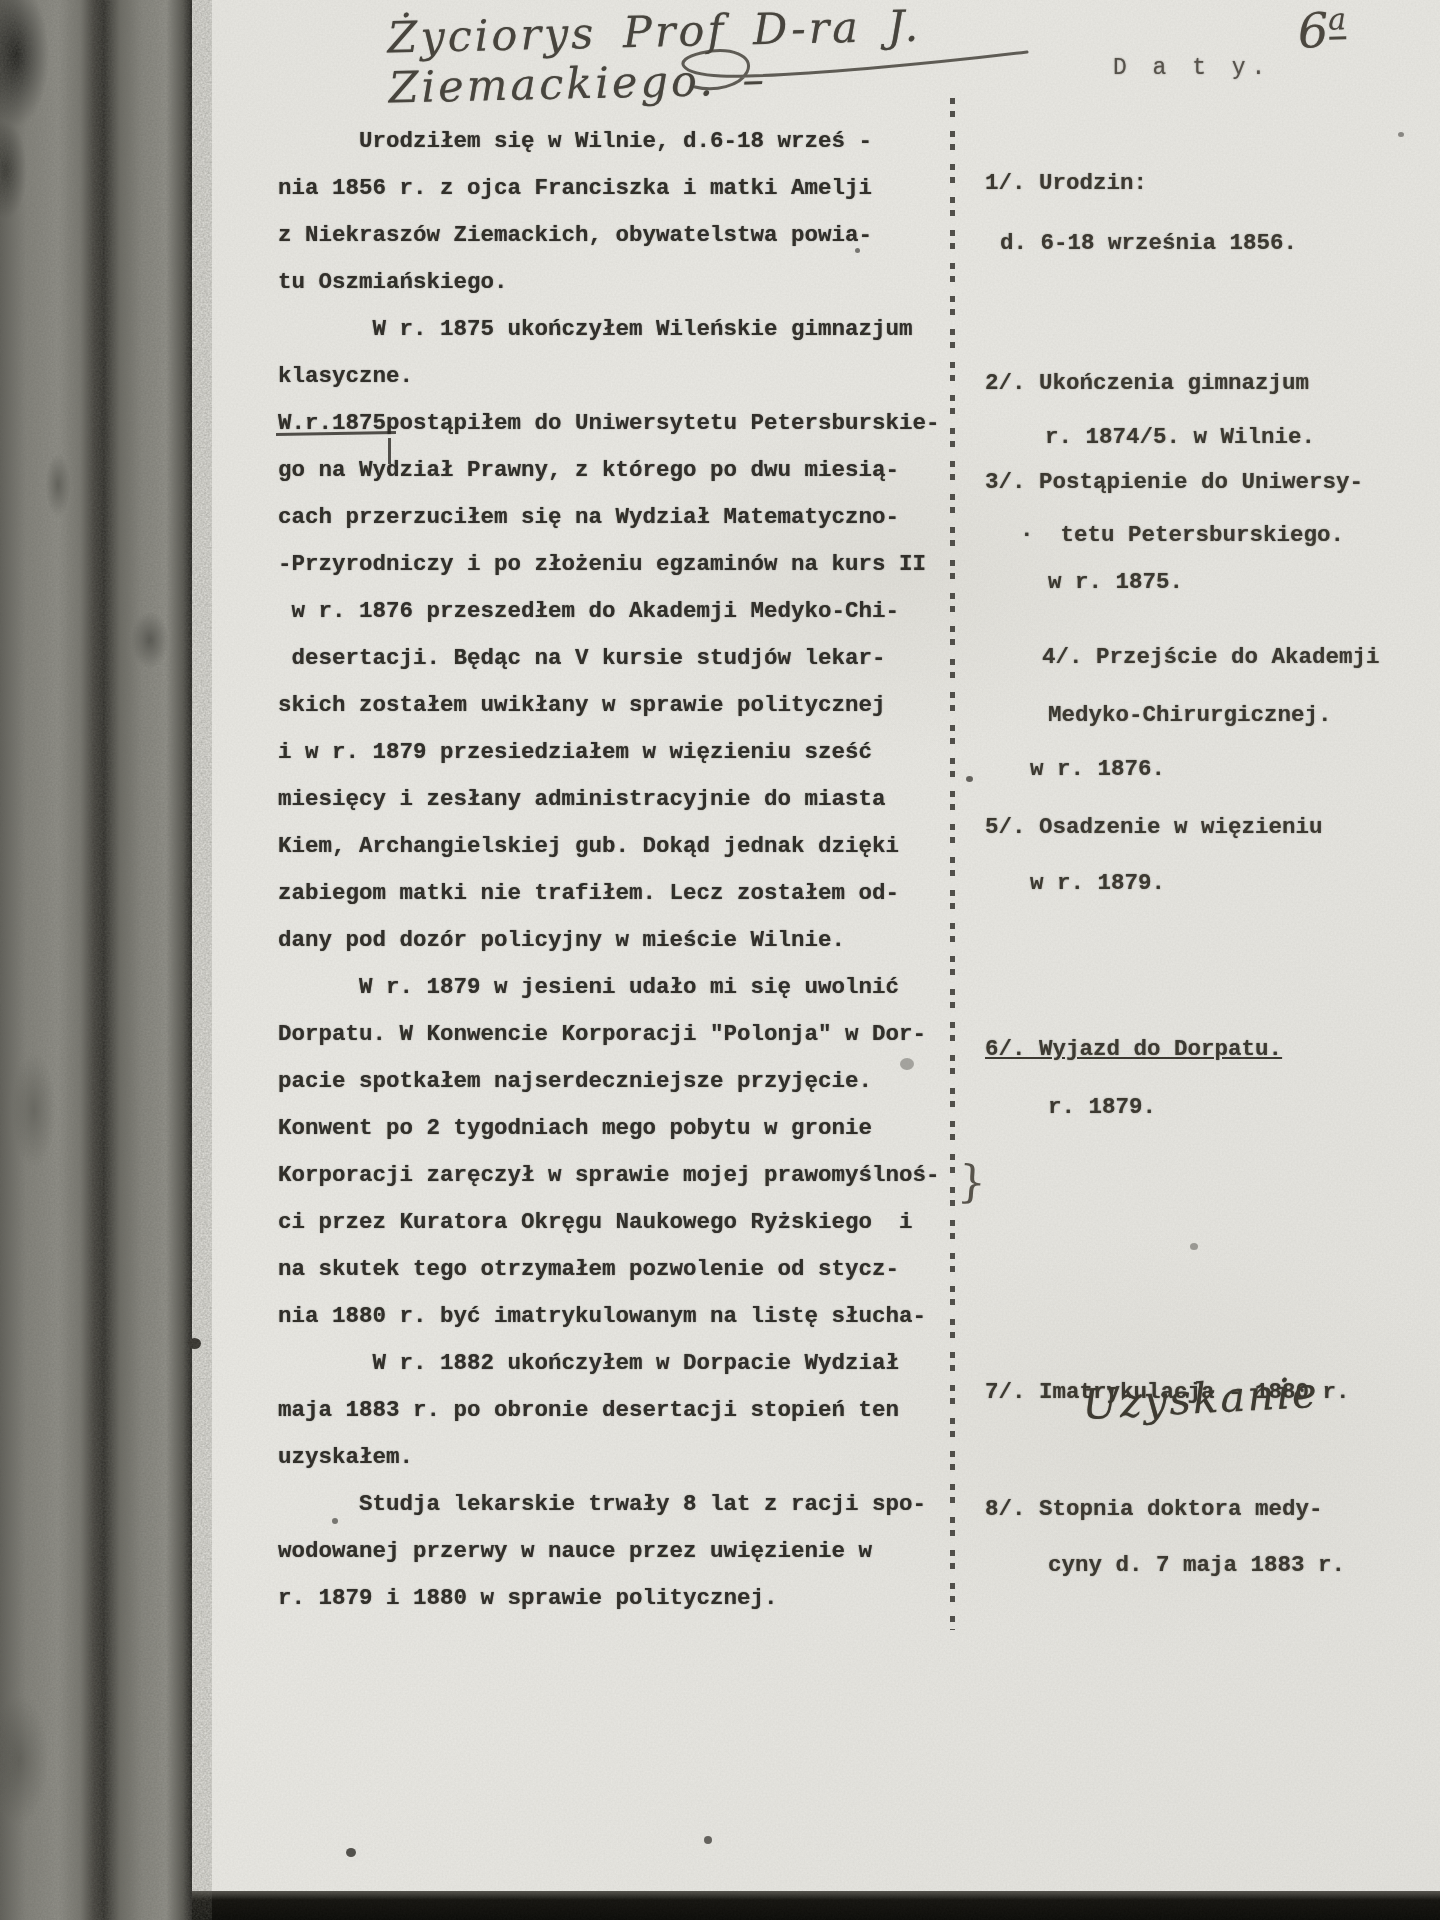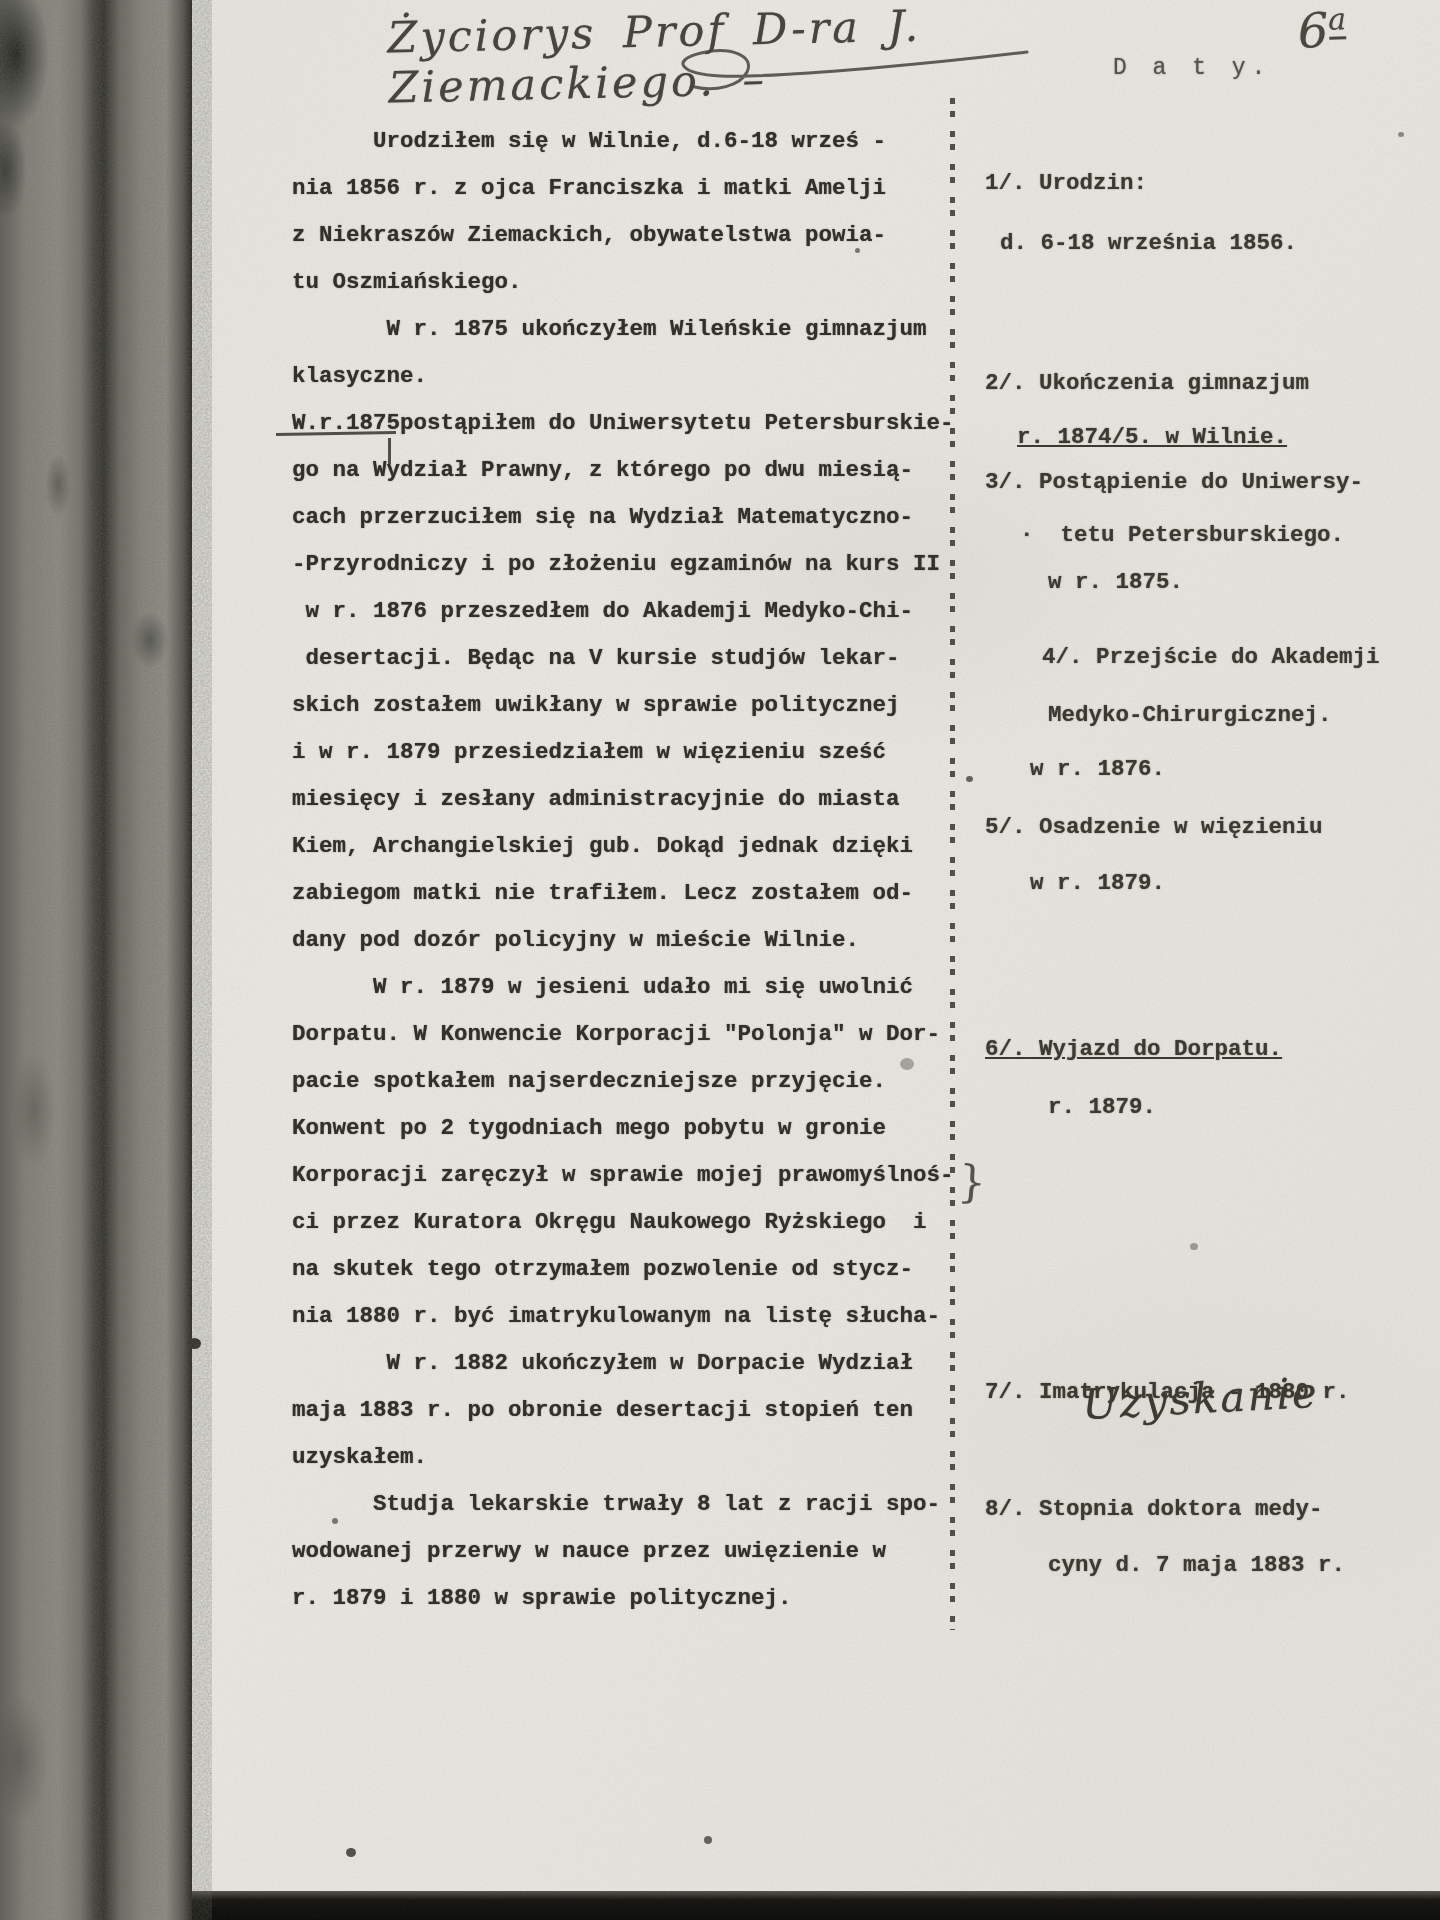--- a/index.html
+++ b/index.html
@@ -42,21 +42,21 @@
   .page-num sup{font-size:30px;border-bottom:3px solid #4a463e;line-height:1;}
   .flourish{position:absolute;left:655px;top:34px;}
   .daty-heading{
     position:absolute;left:1113px;top:55px;
     font-size:23px;letter-spacing:6px;color:#55514a;white-space:pre;
     text-shadow:0 0 1.6px rgba(85,81,74,.75);
     text-align:center;
   }
   
   .left-col{
-    position:absolute;left:292px;top:118px;width:700px;
+    position:absolute;left:278px;top:118px;width:700px;
     font-size:22.5px;line-height:47px;font-weight:700;color:#2f2d28;
     text-shadow:0 0 1.2px rgba(47,45,40,.75);
   }
   .left-col .typed{white-space:pre;height:47px;}
   .right-col{position:absolute;left:0;top:0;width:1335px;height:1920px;margin-top:44px;}
   .right-col .date-line{
     position:absolute;white-space:pre;
     font-size:22.5px;line-height:26px;font-weight:700;color:#3a372f;
     text-shadow:0 0 1.4px rgba(58,55,47,.7);
   }
@@ -139,21 +139,21 @@
       <div class="typed">uzyskałem.</div>
       <div class="typed" style="padding-left: 6ch;">Studja lekarskie trwały 8 lat z racji spo-</div>
       <div class="typed">wodowanej przerwy w nauce przez uwięzienie w</div>
       <div class="typed">r. 1879 i 1880 w sprawie politycznej.</div>
     </div>
 
   <div class="right-col">
       <div class="date-line tone-med" style="top: 126px; left: 985px;">1/. Urodzin:</div>
       <div class="date-line tone-faint" style="top: 186px; left: 1000px;">d. 6-18 września 1856.</div>
       <div class="date-line tone-med" style="top: 326px; left: 985px;">2/. Ukończenia gimnazjum</div>
-      <div class="date-line" style="top: 380px; left: 1017px; text-decoration: underline;">r. 1874/5. w Wilnie.</div>
+      <div class="date-line" style="top: 380px; left: 1045px;">r. 1874/5. w Wilnie.</div>
       <div class="date-line tone-faint" style="top: 425px; left: 985px;">3/. Postąpienie do Uniwersy-</div>
       <div class="date-line tone-faint" style="top: 478px; left: 1020px;">·  tetu Petersburskiego.</div>
       <div class="date-line tone-med" style="top: 525px; left: 1048px;">w r. 1875.</div>
       <div class="date-line tone-faint" style="top: 600px; left: 1042px;">4/. Przejście do Akademji</div>
       <div class="date-line tone-med" style="top: 658px; left: 1048px;">Medyko-Chirurgicznej.</div>
       <div class="date-line tone-faint" style="top: 712px; left: 1030px;">w r. 1876.</div>
       <div class="date-line tone-vfaint" style="top: 770px; left: 985px;">5/. Osadzenie w więzieniu</div>
       <div class="date-line tone-faint" style="top: 826px; left: 1030px;">w r. 1879.</div>
       <div class="date-line tone-med" style="top: 992px; left: 985px; text-decoration: underline;">6/. Wyjazd do Dorpatu.</div>
       <div class="date-line tone-med" style="top: 1050px; left: 1048px;">r. 1879.</div>

